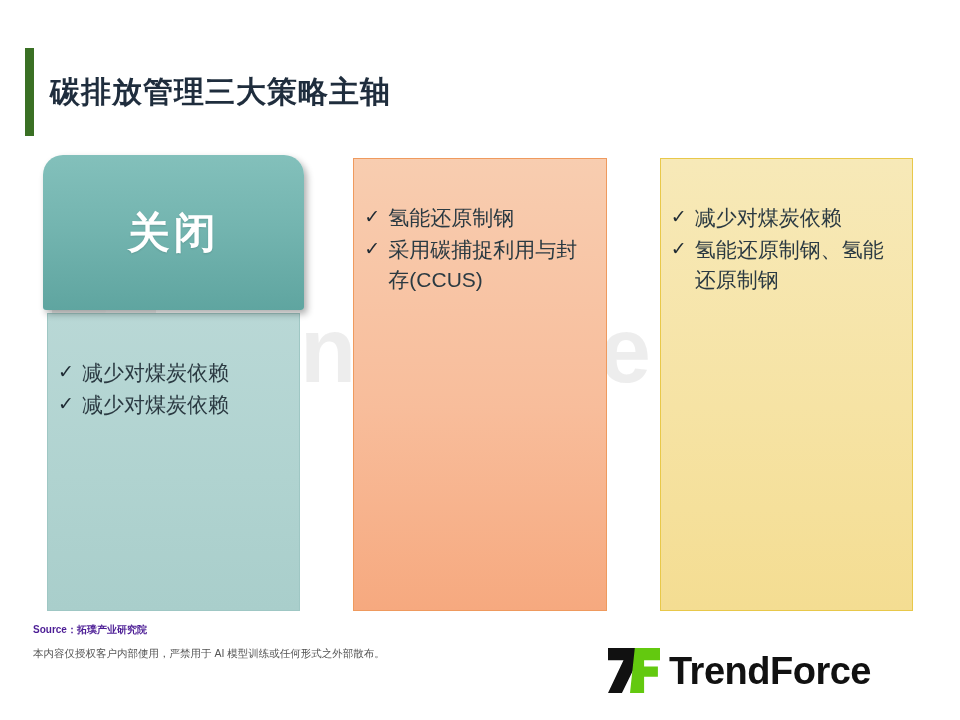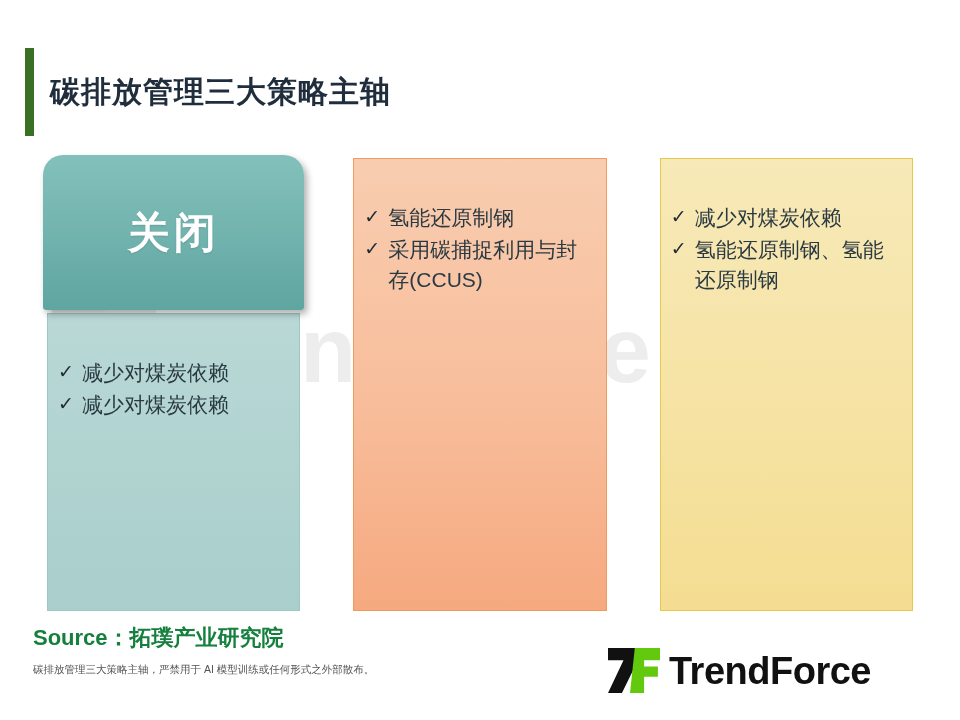--- a/index.html
+++ b/index.html
@@ -168,23 +168,23 @@
 
   
   .footer {
     position: absolute;
     left: 33px;
     top: 623px;
     width: 900px;
     z-index: 10;
   }
   .source-line {
-    font-size: 22px;
-    font-weight: bold;
-    color: #15803d;
+    font-size: 10px;
+    font-weight: bold;
+    color: #4c1d95;
     margin-bottom: 8px;
   }
   .disclaimer {
     font-size: 10.5px;
     color: #545454;
     line-height: 1.65;
   }
 
   
   .logo {
@@ -281,21 +281,21 @@
         <span class="check-icon">✓</span>
         <span class="bullet-text">氢能还原制钢、氢能还原制钢</span>
       </div>
     </div>
   </div>
 
 </div>
 
 <div class="footer">
   <div class="source-line">Source：拓璞产业研究院</div>
-  <div class="disclaimer">碳排放管理三大策略主轴，严禁用于 AI 模型训练或任何形式之外部散布。</div>
+  <div class="disclaimer">本内容仅授权客户内部使用，严禁用于 AI 模型训练或任何形式之外部散布。</div>
 </div>
 
 <div class="logo">
   <div class="logo-mark">
     <div class="lm-seven"></div>
     <div class="lm-f"></div>
   </div>
   <div class="logo-text">TrendForce</div>
 </div>
 

